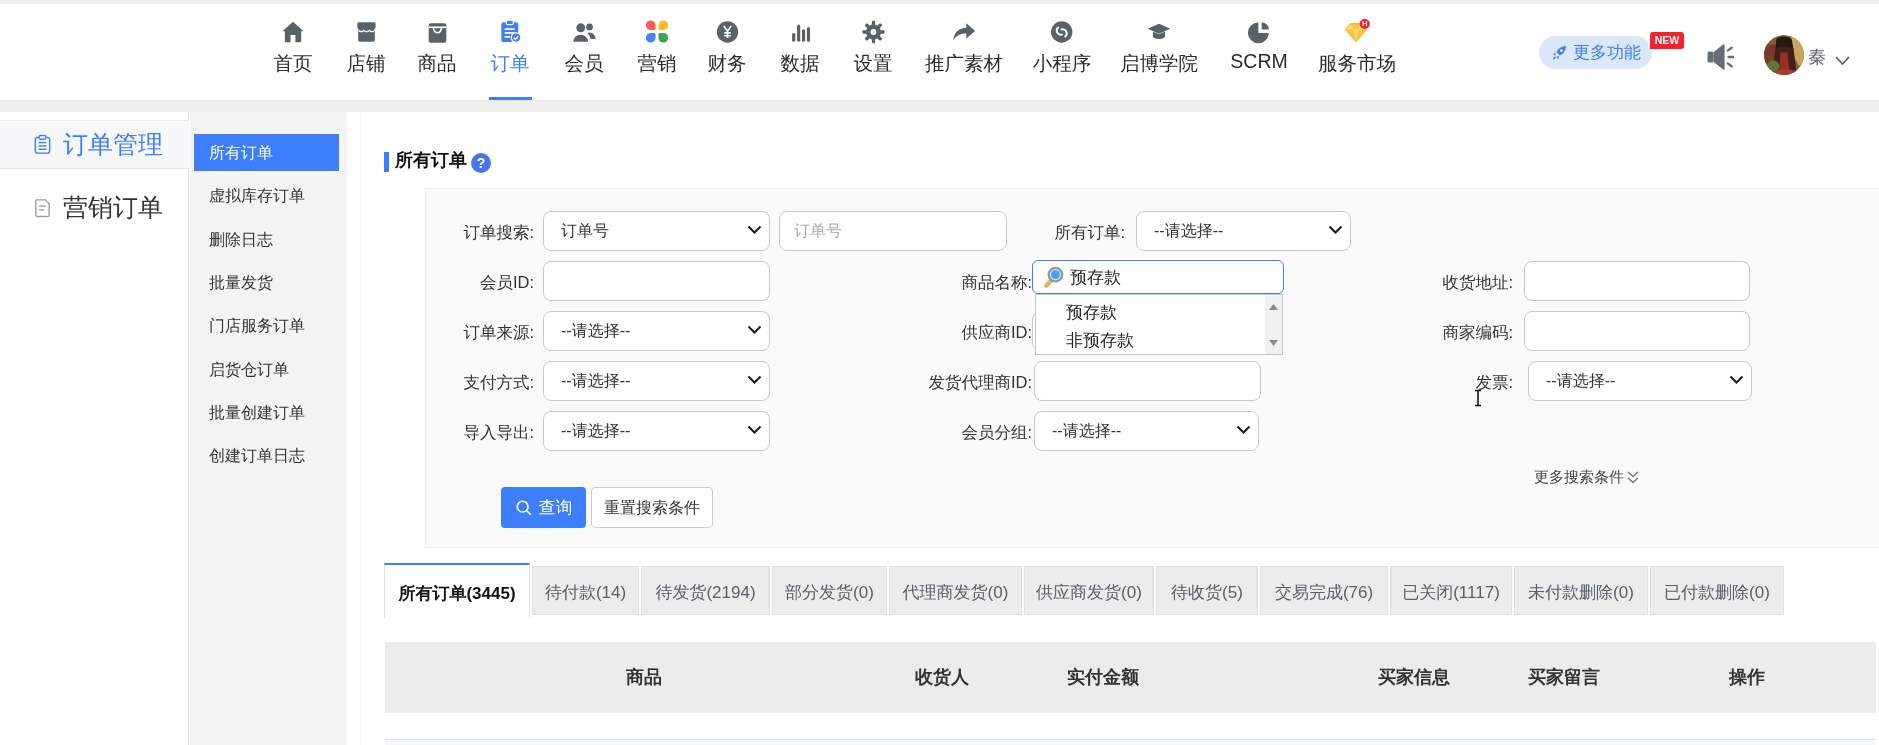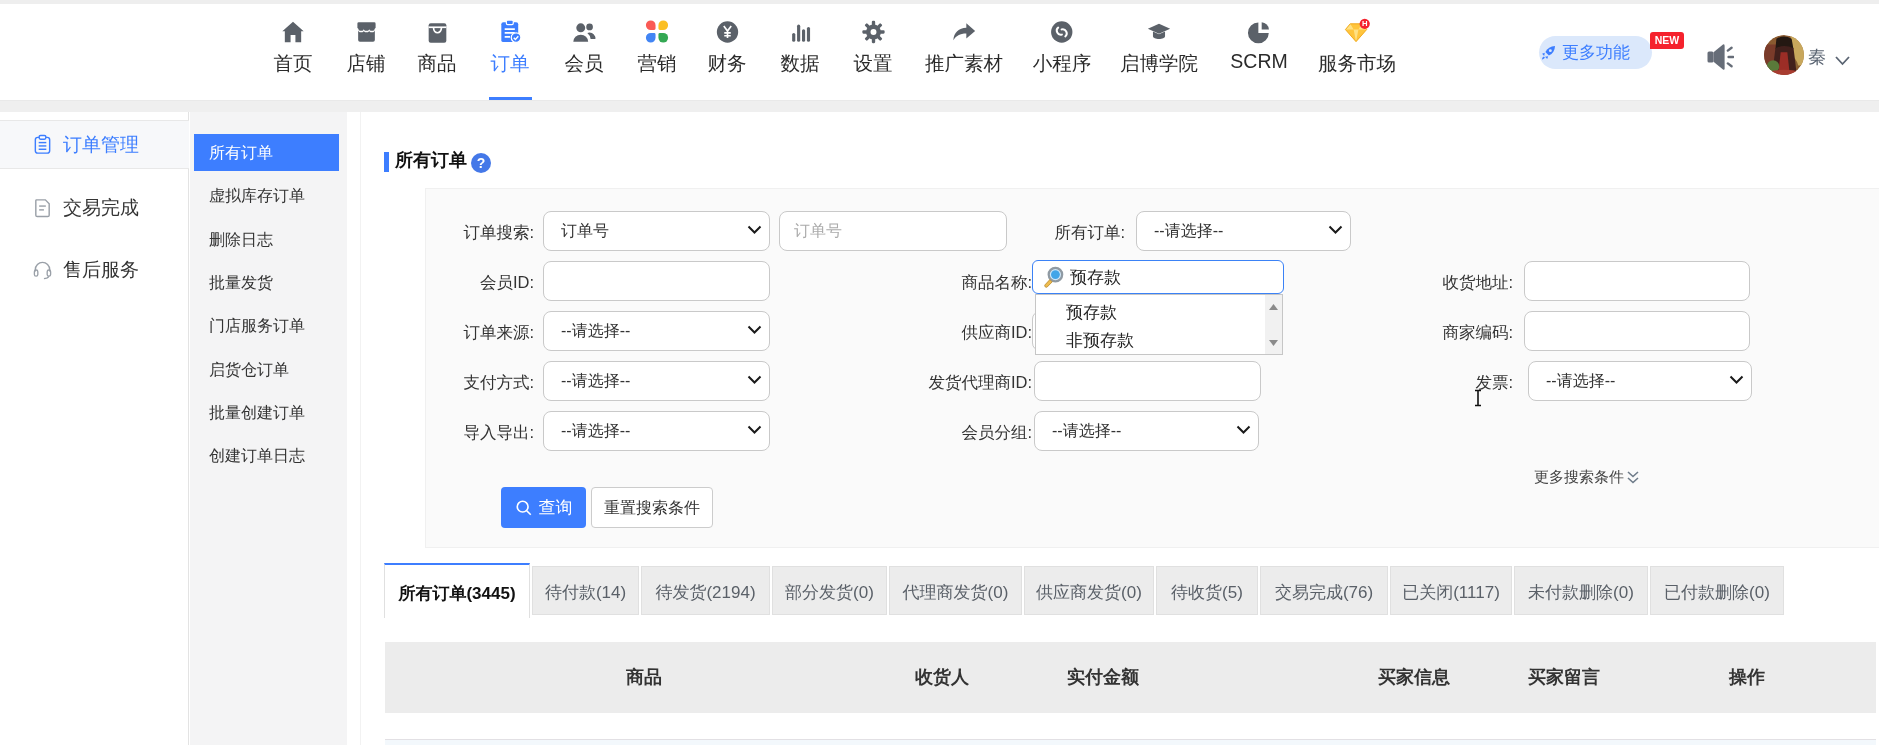--- a/index.html
+++ b/index.html
@@ -10,33 +10,33 @@
 #header { position:absolute; left:0; top:4px; width:1879px; height:97px; background:#fff; border-bottom:1px solid #e9e9e9; }
 #logo { position:absolute; left:44px; top:18px; width:180px; height:60px; }
 .navitem { position:absolute; top:5px; text-align:center; cursor:default; }
 .navitem .nicon { height:36px; display:flex; align-items:flex-end; justify-content:center; }
 .navitem .nlabel { font-size:19.5px; color:#2b2b2b; margin-top:5px; white-space:nowrap; }
 .navitem.active .nlabel { color:#3D7EFF; }
 .navitem.active .underline { position:absolute; left:50%; transform:translateX(-50%);
   top:88px; width:43px; height:3px; background:#3D7EFF; }
 
 #morebtn { position:absolute; left:1539px; top:32px; width:113px; height:33px; background:#dbe8fb;
-  border-radius:17px; color:#3D7EFF; font-size:17px; line-height:33px; }
+  border-radius:17px; color:#3D7EFF; font-size:17px; line-height:33px; text-align:center; }
 #newbadge { position:absolute; left:1650px; top:28px; width:34px; height:17px; background:#f5222d;
   border-radius:3px 3px 3px 0; color:#fff; font-size:10.5px; font-weight:bold; line-height:17px; text-align:center; }
 #spk { position:absolute; left:1707px; top:38px; }
 #avatar { position:absolute; left:1764px; top:31px; width:40px; height:40px; border-radius:50%; overflow:hidden; }
 #uname { position:absolute; left:1808px; top:41px; font-size:18px; color:#5a6472; }
 #uchev { position:absolute; left:1834px; top:48px; }
 
 #gap1 { position:absolute; left:0; top:101px; width:1879px; height:11px; background:#efefef; }
 #side1 { position:absolute; left:0; top:112px; width:189px; height:633px; background:#fff; border-right:1px solid #e3e3e3; }
 .s1item { position:absolute; left:0; width:189px; height:49px; display:flex; align-items:center; }
 .s1item .s1icon { margin-left:32px; width:21px; height:21px; }
-.s1item .s1label { margin-left:10px; font-size:19px; color:#333; }
+.s1item .s1label { margin-left:10px; font-size:25px; color:#333; }
 .s1item.active { background:#f7f8fa; border-top:1px solid #e8e8e8; border-bottom:1px solid #e8e8e8; }
 .s1item.active .s1label { color:#3D7EFF; }
 #side2 { position:absolute; left:190px; top:112px; width:157px; height:633px; background:#f4f4f5; }
 .s2item { position:absolute; left:4px; width:145px; height:37px; line-height:37px; padding-left:15px;
   font-size:16px; color:#333; white-space:nowrap; }
 .s2item.active { background:#3D7EFF; color:#fff; }
 
 #main { position:absolute; left:360px; top:112px; width:1519px; height:633px; background:#fff; border-left:1px solid #f2f2f2; }
 #titlebar { position:absolute; left:23px; top:40px; width:4.5px; height:20px; background:#3D7EFF; }
 #titletxt { position:absolute; left:34px; top:36px; font-size:18px; font-weight:bold; color:#111; }
@@ -278,30 +278,21 @@
         <line x1="7" y1="16" x2="15" y2="16" stroke="#3D7EFF" stroke-width="1.5"></line>
       </svg>
     <div class="s1label" style="color:#3D7EFF">订单管理</div>
   </div>
   <div class="s1item" style="top:71px">
     <svg class="s1icon" viewBox="0 0 22 22">
         <path d="M4.5 3 H14 L18 7 V19 a1.5 1.5 0 0 1-1.5 1.5 h-11 A1.5 1.5 0 0 1 4 19 V4.5 A1.5 1.5 0 0 1 4.5 3 Z" fill="none" stroke="#9aa0a8" stroke-width="1.5"></path>
         <line x1="7.5" y1="9.5" x2="14.5" y2="9.5" stroke="#9aa0a8" stroke-width="1.5"></line>
         <line x1="7.5" y1="13.5" x2="12.5" y2="13.5" stroke="#9aa0a8" stroke-width="1.5"></line>
       </svg>
-    <div class="s1label">交易完成</div>
-  </div>
-  <div class="s1item" style="top:133px">
-    <svg class="s1icon" viewBox="0 0 22 22">
-        <path d="M3.5 13 v-2 a7.5 7.5 0 0 1 15 0 v2" fill="none" stroke="#9aa0a8" stroke-width="1.5"></path>
-        <rect x="2.5" y="11.5" width="3.6" height="6.5" rx="1.8" fill="none" stroke="#9aa0a8" stroke-width="1.4"></rect>
-        <rect x="15.9" y="11.5" width="3.6" height="6.5" rx="1.8" fill="none" stroke="#9aa0a8" stroke-width="1.4"></rect>
-        <path d="M17.7 18 a5.5 3.5 0 0 1-5.2 2.5" fill="none" stroke="#9aa0a8" stroke-width="1.4"></path>
-      </svg>
-    <div class="s1label">售后服务</div>
+    <div class="s1label">营销订单</div>
   </div>
 </div>
 <div id="side2">
   <div class="s2item active" style="top:22px">所有订单</div>
   <div class="s2item" style="top:65px">虚拟库存订单</div>
   <div class="s2item" style="top:109px">删除日志</div>
   <div class="s2item" style="top:152px">批量发货</div>
   <div class="s2item" style="top:195px">门店服务订单</div>
   <div class="s2item" style="top:239px">启货仓订单</div>
   <div class="s2item" style="top:282px">批量创建订单</div>

